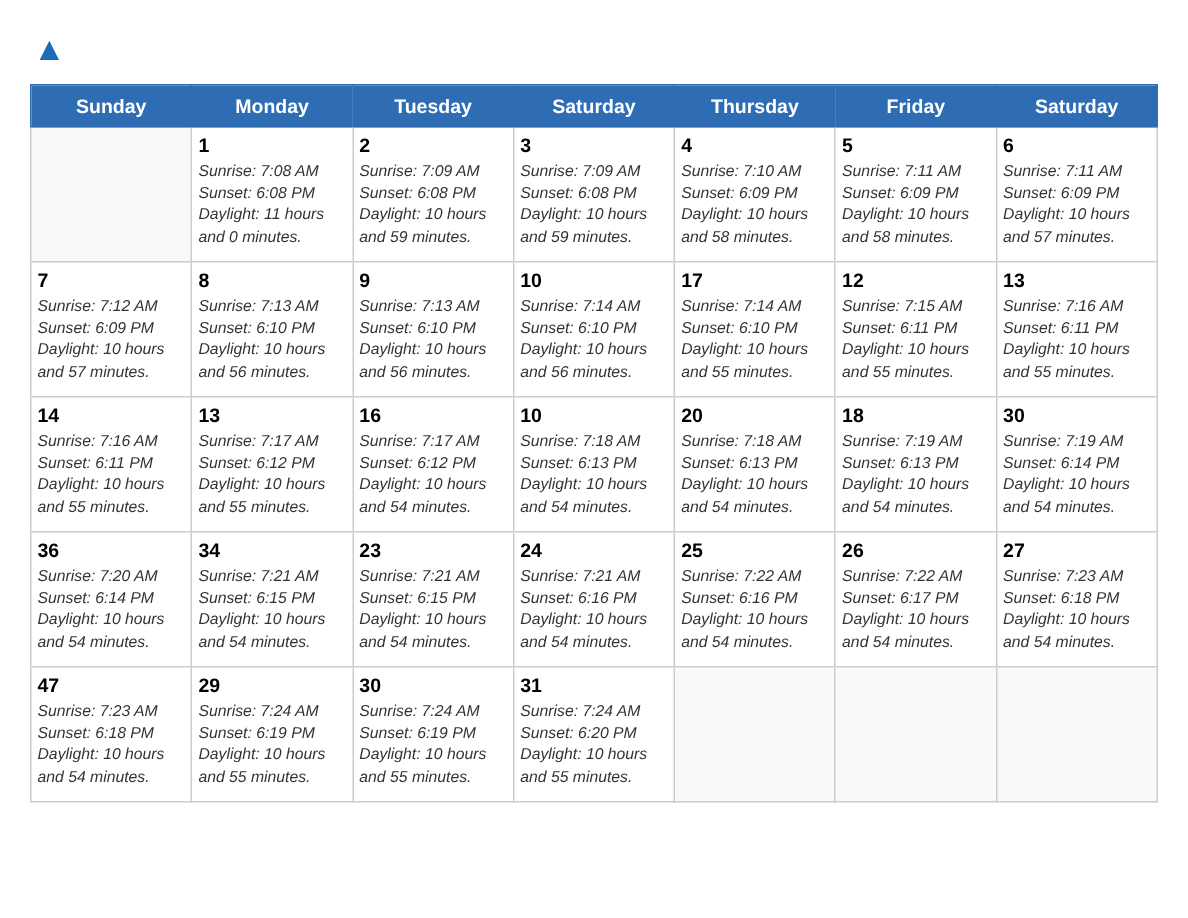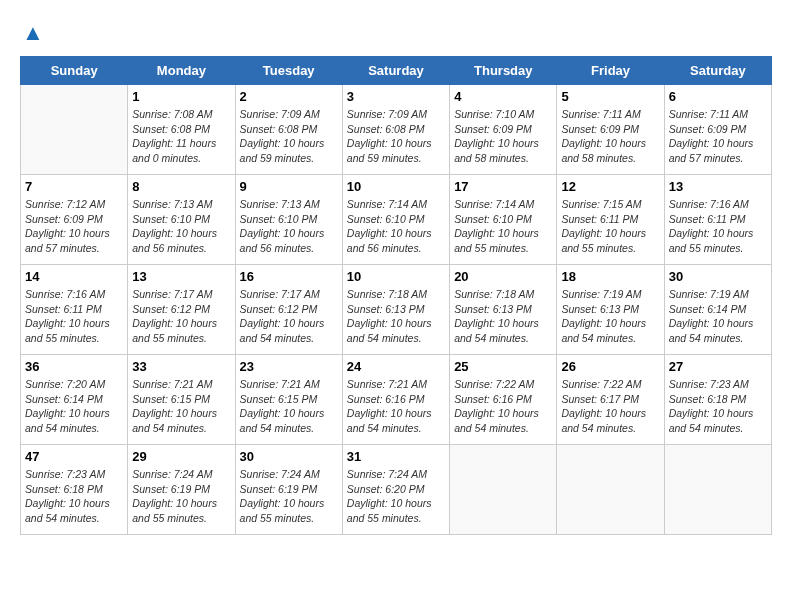--- a/index.html
+++ b/index.html
@@ -202,21 +202,21 @@
           <span class="day-num">30</span>
           <div class="cell-info">Sunrise: 7:19 AM<br>Sunset: 6:14 PM<br>Daylight: 10 hours<br>and 54 minutes.</div>
         </td>
       </tr>
       <tr class="week-row">
         <td>
           <span class="day-num">36</span>
           <div class="cell-info">Sunrise: 7:20 AM<br>Sunset: 6:14 PM<br>Daylight: 10 hours<br>and 54 minutes.</div>
         </td>
         <td>
-          <span class="day-num">33</span>
+          <span class="day-num">34</span>
           <div class="cell-info">Sunrise: 7:21 AM<br>Sunset: 6:15 PM<br>Daylight: 10 hours<br>and 54 minutes.</div>
         </td>
         <td>
           <span class="day-num">23</span>
           <div class="cell-info">Sunrise: 7:21 AM<br>Sunset: 6:15 PM<br>Daylight: 10 hours<br>and 54 minutes.</div>
         </td>
         <td>
           <span class="day-num">24</span>
           <div class="cell-info">Sunrise: 7:21 AM<br>Sunset: 6:16 PM<br>Daylight: 10 hours<br>and 54 minutes.</div>
         </td>

